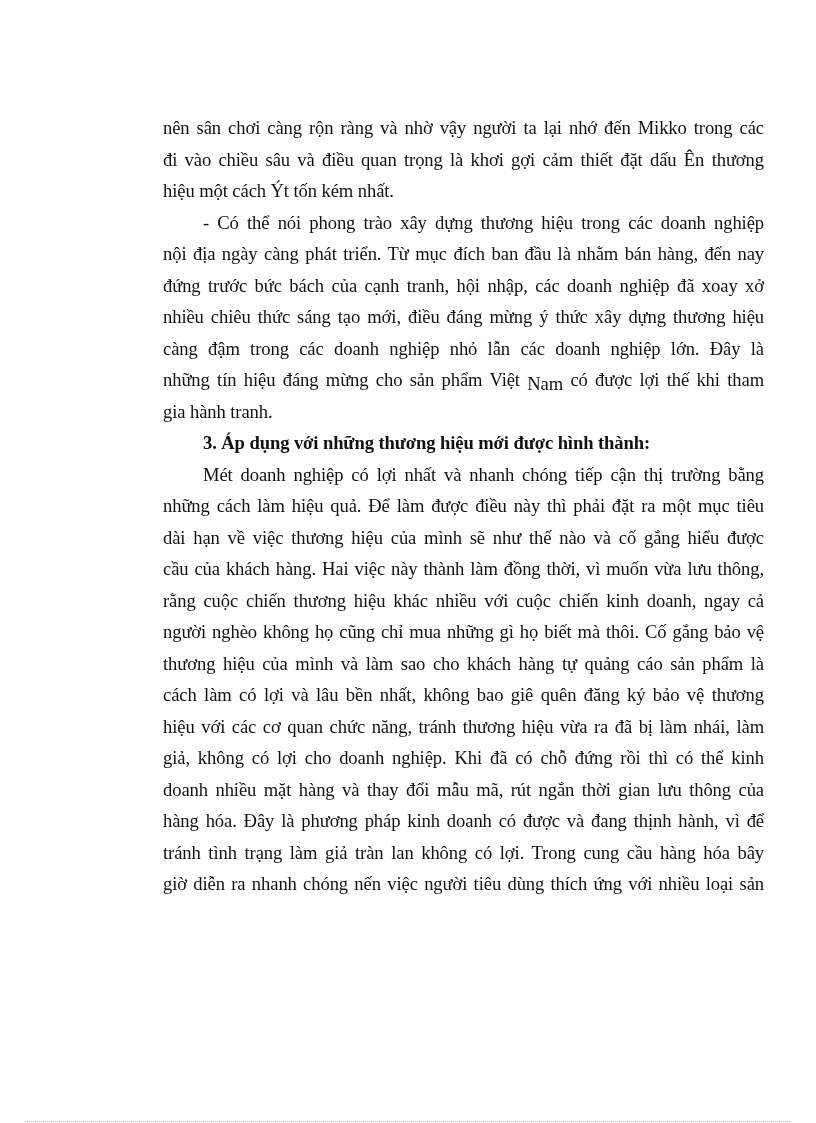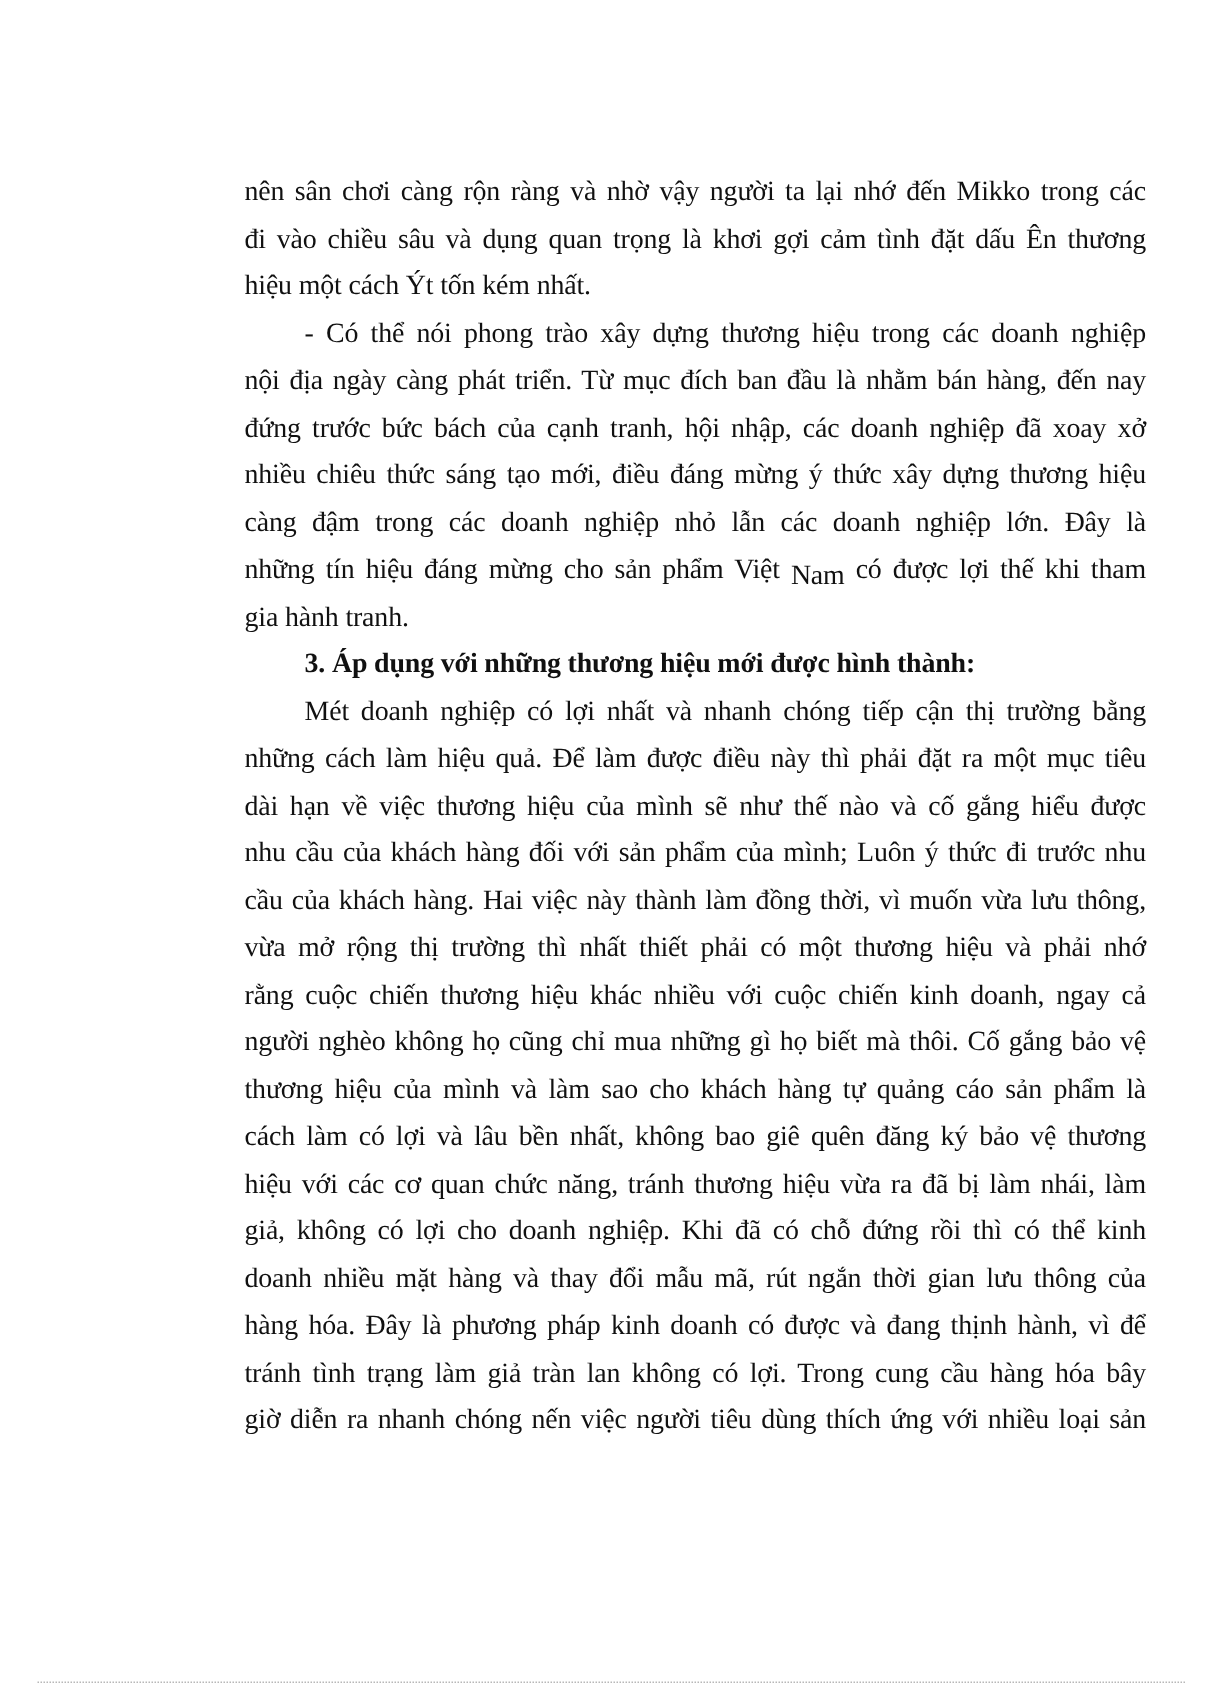--- a/index.html
+++ b/index.html
@@ -66,43 +66,41 @@
     }
   </style>
 </head>
 <body>
 
 <div class="page">
   <div class="text-column">
 
     <div>
       <span class="line">nên sân chơi càng rộn ràng và nhờ vậy người ta lại nhớ đến Mikko trong các</span>
-      <span class="line">đi vào chiều sâu và dụng quan trọng là khơi gợi cảm tình đặt dấu Ên thương</span>
+      <span class="line">đi vào chiều sâu và điều quan trọng là khơi gợi cảm thiết đặt dấu Ên thương</span>
       <span class="line last">hiệu một cách Ýt tốn kém nhất.</span>
     </div>
 
     <div>
       <span class="line indent">- Có thể nói phong trào xây dựng thương hiệu trong các doanh nghiệp</span>
       <span class="line">nội địa ngày càng phát triển. Từ mục đích ban đầu là nhằm bán hàng, đến nay</span>
       <span class="line">đứng trước bức bách của cạnh tranh, hội nhập, các doanh nghiệp đã xoay xở</span>
       <span class="line">nhiều chiêu thức sáng tạo mới, điều đáng mừng ý thức xây dựng thương hiệu</span>
       <span class="line">càng đậm trong các doanh nghiệp nhỏ lẫn các doanh nghiệp lớn. Đây là</span>
       <span class="line"><span>những tín hiệu đáng mừng cho sản phẩm Việt </span><span class="sub">Nam</span><span> có được lợi thế khi tham</span></span>
       <span class="line last">gia hành tranh.</span>
     </div>
 
     <span class="line indent heading">3. Áp dụng với những thương hiệu mới được hình thành:</span>
 
     <div>
       <span class="line indent">Mét doanh nghiệp có lợi nhất và nhanh chóng tiếp cận thị trường bằng</span>
       <span class="line">những cách làm hiệu quả. Để làm được điều này thì phải đặt ra một mục tiêu</span>
       <span class="line">dài hạn về việc thương hiệu của mình sẽ như thế nào và cố gắng hiểu được</span>
-      <span class="line">nhu cầu của khách hàng đối với sản phẩm của mình; Luôn ý thức đi trước nhu</span>
       <span class="line">cầu của khách hàng. Hai việc này thành làm đồng thời, vì muốn vừa lưu thông,</span>
-      <span class="line">vừa mở rộng thị trường thì nhất thiết phải có một thương hiệu và phải nhớ</span>
       <span class="line">rằng cuộc chiến thương hiệu khác nhiều với cuộc chiến kinh doanh, ngay cả</span>
       <span class="line">người nghèo không họ cũng chỉ mua những gì họ biết mà thôi. Cố gắng bảo vệ</span>
       <span class="line">thương hiệu của mình và làm sao cho khách hàng tự quảng cáo sản phẩm là</span>
       <span class="line">cách làm có lợi và lâu bền nhất, không bao giê quên đăng ký bảo vệ thương</span>
       <span class="line">hiệu với các cơ quan chức năng, tránh thương hiệu vừa ra đã bị làm nhái, làm</span>
       <span class="line">giả, không có lợi cho doanh nghiệp. Khi đã có chỗ đứng rồi thì có thể kinh</span>
       <span class="line">doanh nhiều mặt hàng và thay đổi mẫu mã, rút ngắn thời gian lưu thông của</span>
       <span class="line">hàng hóa. Đây là phương pháp kinh doanh có được và đang thịnh hành, vì để</span>
       <span class="line">tránh tình trạng làm giả tràn lan không có lợi. Trong cung cầu hàng hóa bây</span>
       <span class="line">giờ diễn ra nhanh chóng nến việc người tiêu dùng thích ứng với nhiều loại sản</span>

